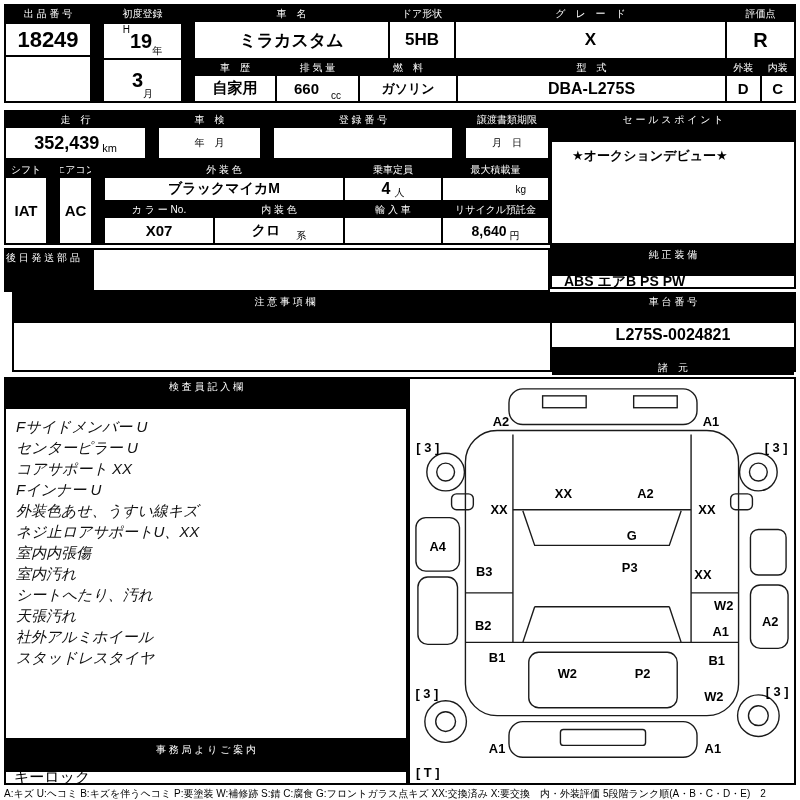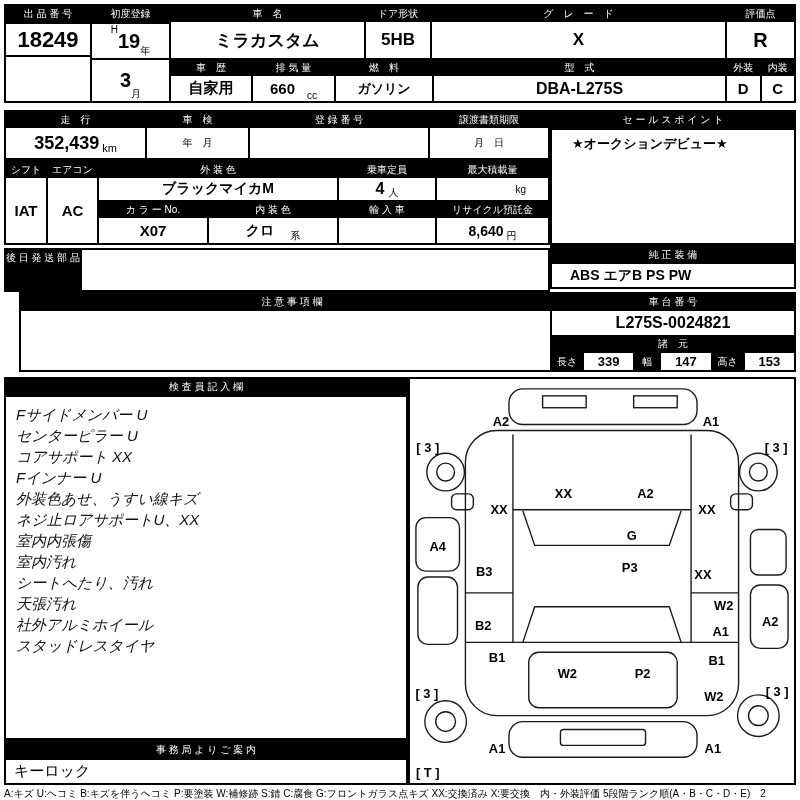--- a/index.html
+++ b/index.html
@@ -1,18 +1,18 @@
 <!DOCTYPE html>
 <html><head>
 <meta charset="utf-8">
 <style>
   * { margin:0; padding:0; box-sizing:border-box; }
   html,body { width:800px; height:800px; background:#fff; }
   body { position:relative; font-family:"Liberation Sans","DejaVu Sans",sans-serif; color:#000; }
-  .band { position:absolute; background:#000; padding:2px; display:flex; gap:2px; }
+  .band { position:absolute; background:#000; padding:2px; display:flex; gap:14px; }
   .vs { display:flex; flex-direction:column; gap:2px; min-width:0; }
   .hs { display:flex; gap:2px; min-width:0; }
   .field { display:flex; flex-direction:column; min-width:0; }
   .hd { background:#000; color:#fff; display:flex; align-items:center; justify-content:center;
         font-size:10px; white-space:nowrap; overflow:hidden; flex:none; height:16px; }
   .wv { background:#fff; display:flex; align-items:center; justify-content:center; min-width:0; min-height:0; overflow:hidden; }
   .field > .wv { flex:1; }
   .sm { font-size:10px; }
   .b { font-weight:bold; }
   .blk { display:block; text-align:left;font-style:italic; }
@@ -114,21 +114,21 @@
     <div class="hd">譲渡書類期限</div>
     <div class="wv sm">月　日</div>
   </div>
 </div>
 
 <div class="band" style="left:4px;top:160px;width:546px;height:85px">
   <div class="field" style="width:40px">
     <div class="hd">シフト</div>
     <div class="wv b" style="font-size:15px">IAT</div>
   </div>
-  <div class="field" style="width:49px">
+  <div class="field" style="width:31px">
     <div class="hd">エアコン</div>
     <div class="wv b" style="font-size:15px">AC</div>
   </div>
   <div class="vs" style="flex:1">
     <div class="hs" style="height:38px;flex:none">
       <div class="field" style="width:238px">
         <div class="hd">外 装 色</div>
         <div class="wv b" style="font-size:14px">ブラックマイカM</div>
       </div>
       <div class="field" style="width:96px">
@@ -168,33 +168,33 @@
       </div>
     </div>
   </div>
 </div>
 
 <div class="band" style="left:4px;top:248px;width:546px;height:44px;flex-direction:row">
   <div class="hd" style="height:15px">後 日 発 送 部 品</div>
   <div class="wv" style="flex:1"></div>
 </div>
 
-<div class="band" style="left:19px;top:292px;width:546px;height:80px;flex-direction:column">
+<div class="band" style="left:12px;top:292px;width:546px;height:80px;flex-direction:column">
   <div class="hd" style="height:15px">注 意 事 項 欄</div>
   <div class="wv" style="flex:1"></div>
 </div>
 
 <div class="band" style="left:550px;top:110px;width:246px;height:135px;flex-direction:column">
   <div class="hd">セ ー ル ス ポ イ ン ト</div>
   <div class="wv b" style="flex:1;align-items:flex-start;justify-content:flex-start;padding:5px 20px;font-size:13px">★オークションデビュー★</div>
 </div>
 
 <div class="band" style="left:550px;top:245px;width:246px;height:44px;flex-direction:column">
   <div class="hd" style="height:15px">純 正 装 備</div>
-  <div class="wv b" style="flex:1;justify-content:flex-start;padding-left:18px;font-size:14px">ABS エアB PS PW</div>
+  <div class="wv b" style="flex:1;justify-content:flex-start;padding-left:12px;font-size:14px">ABS エアB PS PW</div>
 </div>
 
 <div class="band" style="left:550px;top:292px;width:246px;height:80px;flex-direction:column">
   <div class="hd" style="height:15px">車 台 番 号</div>
   <div class="wv b" style="height:24px;font-size:16px;flex:none">L275S-0024821</div>
   <div class="hd" style="height:14px">諸　元</div>
   <div class="hs" style="flex:1">
     <div class="hd" style="width:30px;height:auto">長さ</div>
     <div class="wv b" style="flex:1;font-size:13px">339</div>
     <div class="hd" style="width:24px;height:auto">幅</div>

